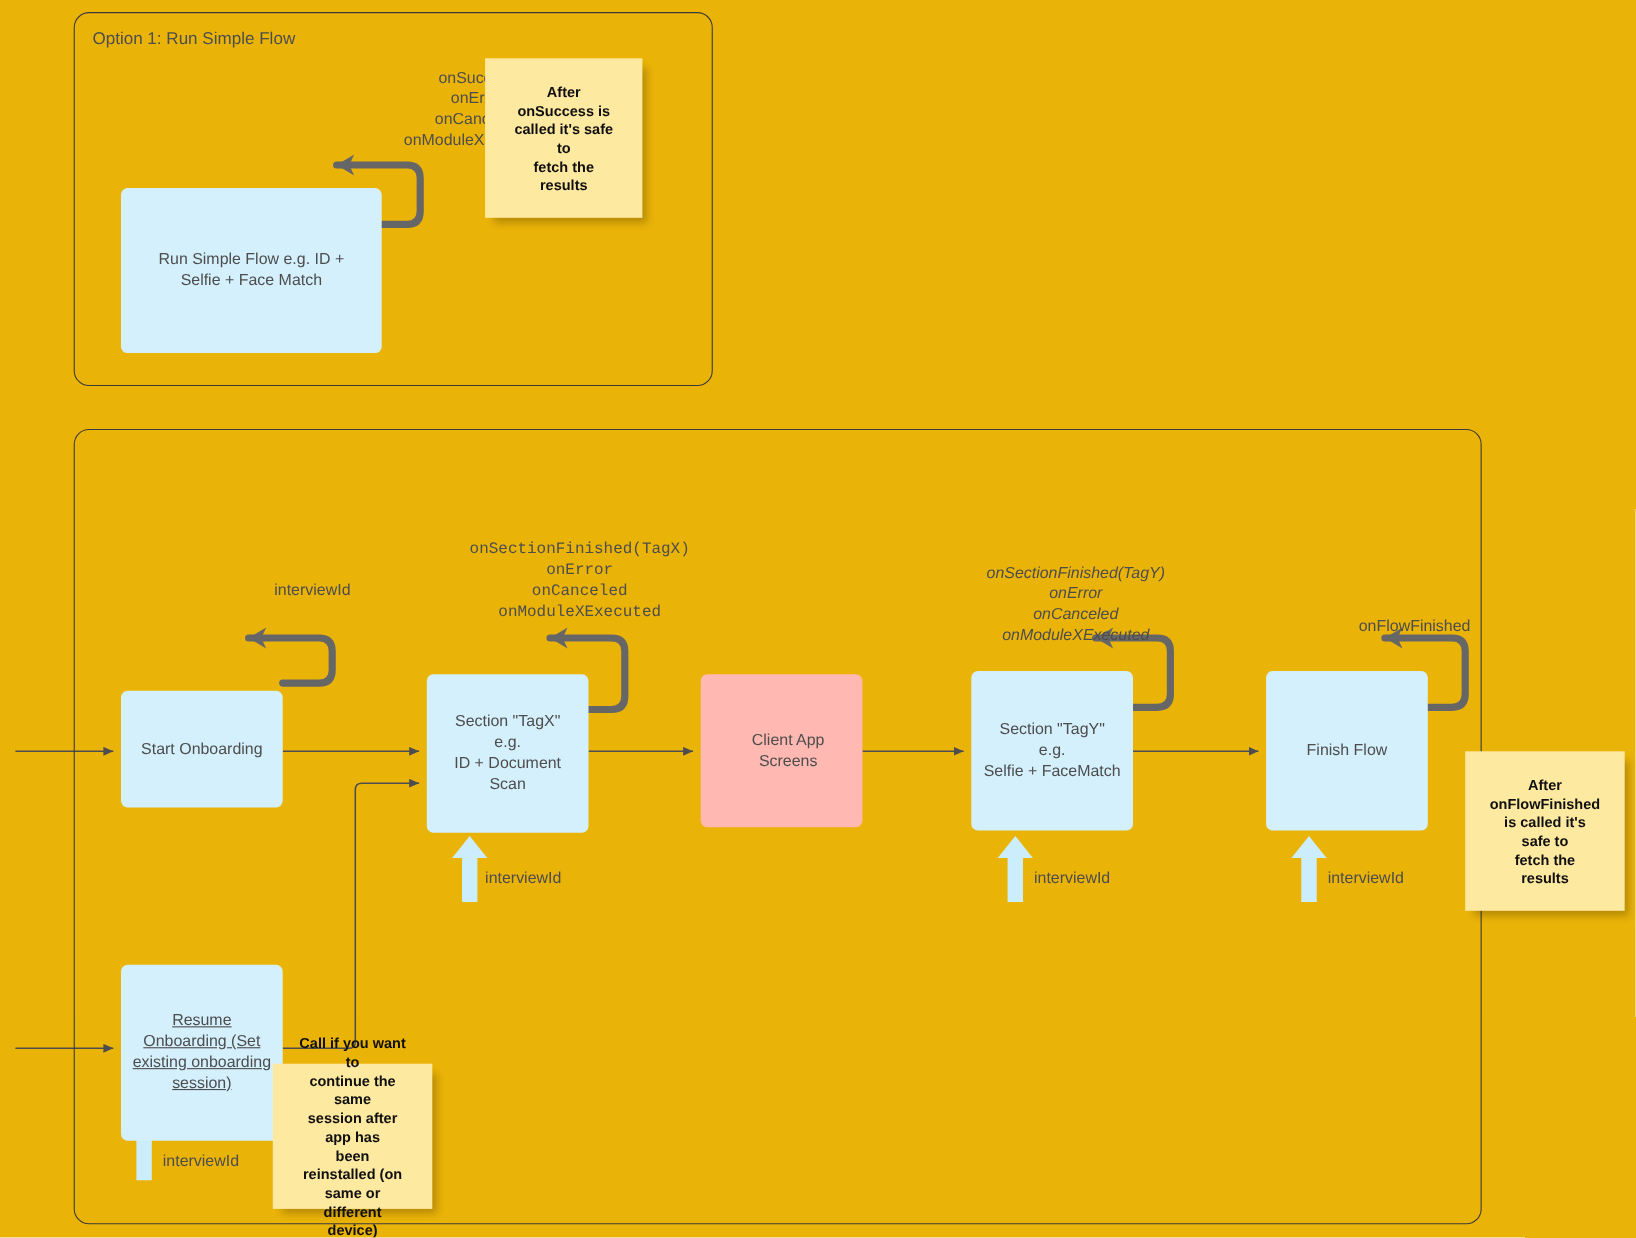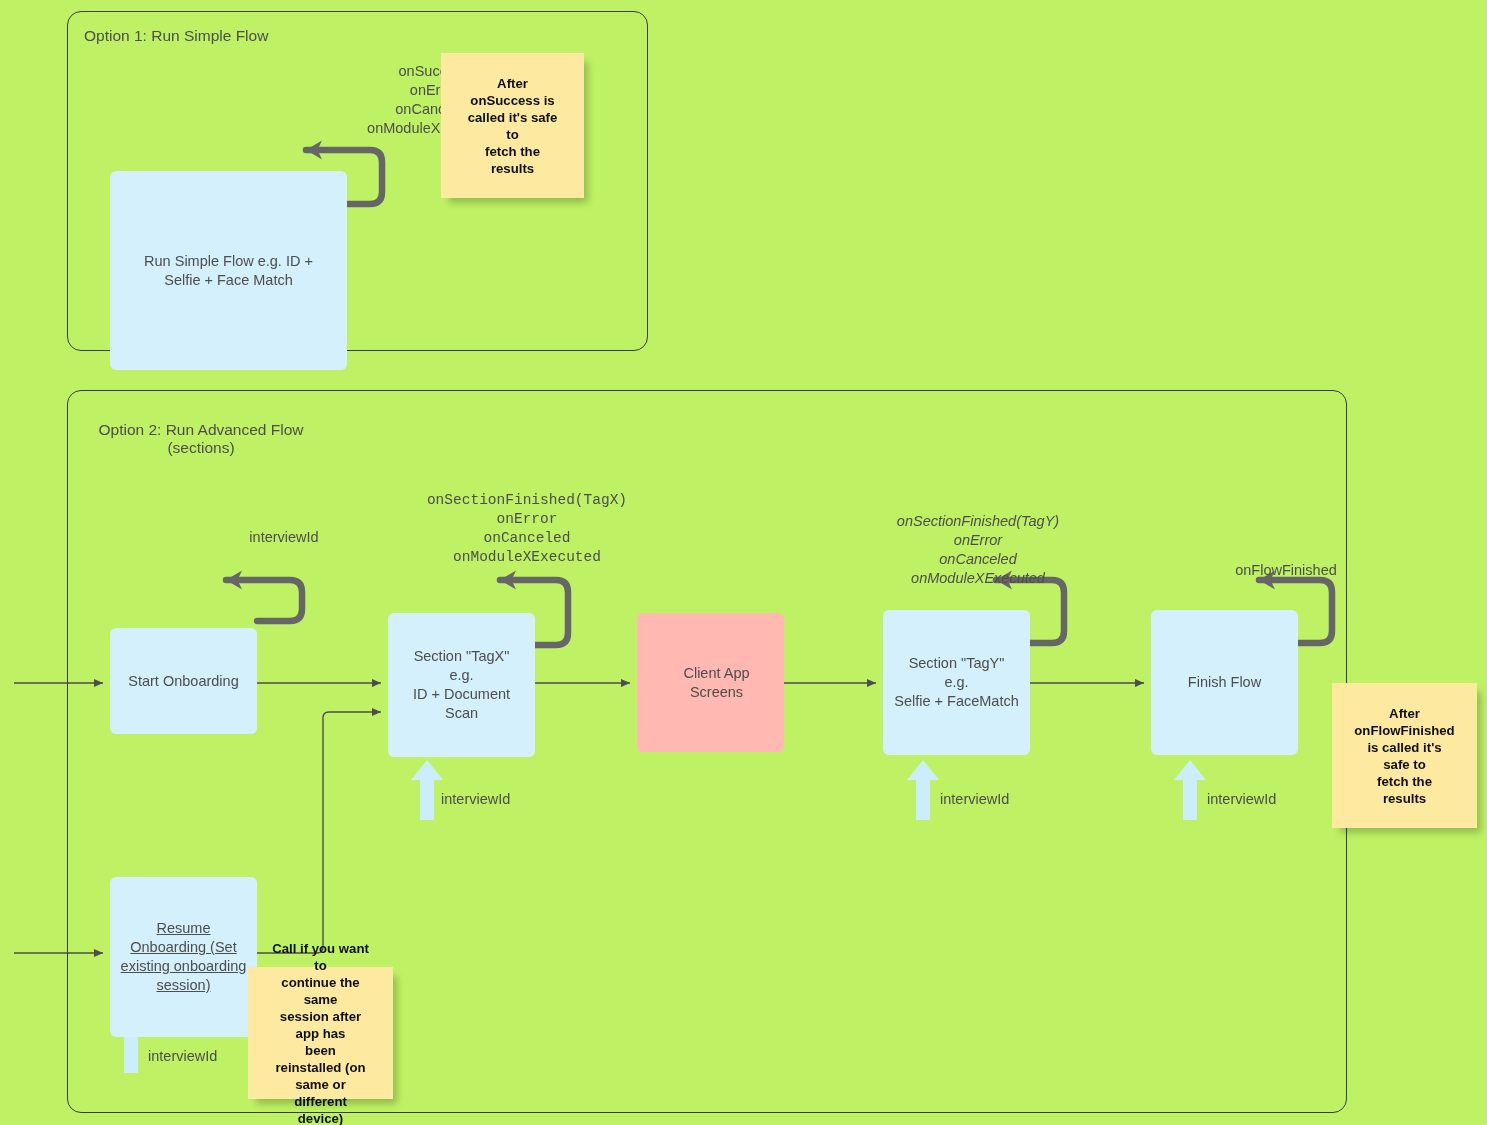--- a/index.html
+++ b/index.html
@@ -7,21 +7,21 @@
     padding: 0;
     background: #ffffff;
   }
   body {
     font-family: "Liberation Sans", sans-serif;
   }
   #stage {
     position: relative;
     width: 1487px;
     height: 1125px;
-    background: #bef264;
+    background: #eab308;
     overflow: hidden;
   }
   #wires {
     position: absolute;
     left: 0;
     top: 0;
     width: 1487px;
     height: 1125px;
   }
   .container-box {
@@ -146,35 +146,33 @@
       <path d="M1183,820 L1183,780 L1174,780 L1190,760 L1206,780 L1197,780 L1197,820 z" fill="#cceefc"></path>
     </g>
     <g>
       <path d="M124,1073 L124,1035 L115,1035 L131,1015 L147,1035 L138,1035 L138,1073 z" fill="#cceefc"></path>
     </g>
   </svg>
 
   <div class="container-box" style="left:67px; top:11px; width:581px; height:340px;"></div>
   <div class="container-title" style="left:84px; top:27px; width:320px; text-align:left;">Option 1: Run Simple Flow</div>
 
-  <div class="node blue" style="left:110px; top:171px; width:237px; height:199px;">Run Simple Flow e.g. ID +
+  <div class="node blue" style="left:110px; top:171px; width:237px; height:150px;">Run Simple Flow e.g. ID +
 Selfie + Face Match</div>
 
   <div class="edge-label" style="left:258px; top:62px; width:352px;">onSuccess
 onError
 onCanceled
 onModuleXExecuted</div>
 
   <div class="note" style="left:441px; top:53px; width:143px; height:145px;">After onSuccess is
 called it's safe to
 fetch the results</div>
 
   <div class="container-box" style="left:67px; top:390px; width:1280px; height:723px;"></div>
-  <div class="container-title" style="left:96px; top:421px; width:210px;">Option 2: Run Advanced Flow
-(sections)</div>
 
   <div class="node blue" style="left:110px; top:628px; width:147px; height:106px;">Start Onboarding</div>
 
   <div class="node blue" style="left:388px; top:613px; width:147px; height:144px;">Section "TagX"
 e.g.
 ID + Document
 Scan</div>
 
   <div class="node salmon" style="left:637px; top:613px; width:147px; height:139px;padding-left:20px;">Client App
 Screens</div>

